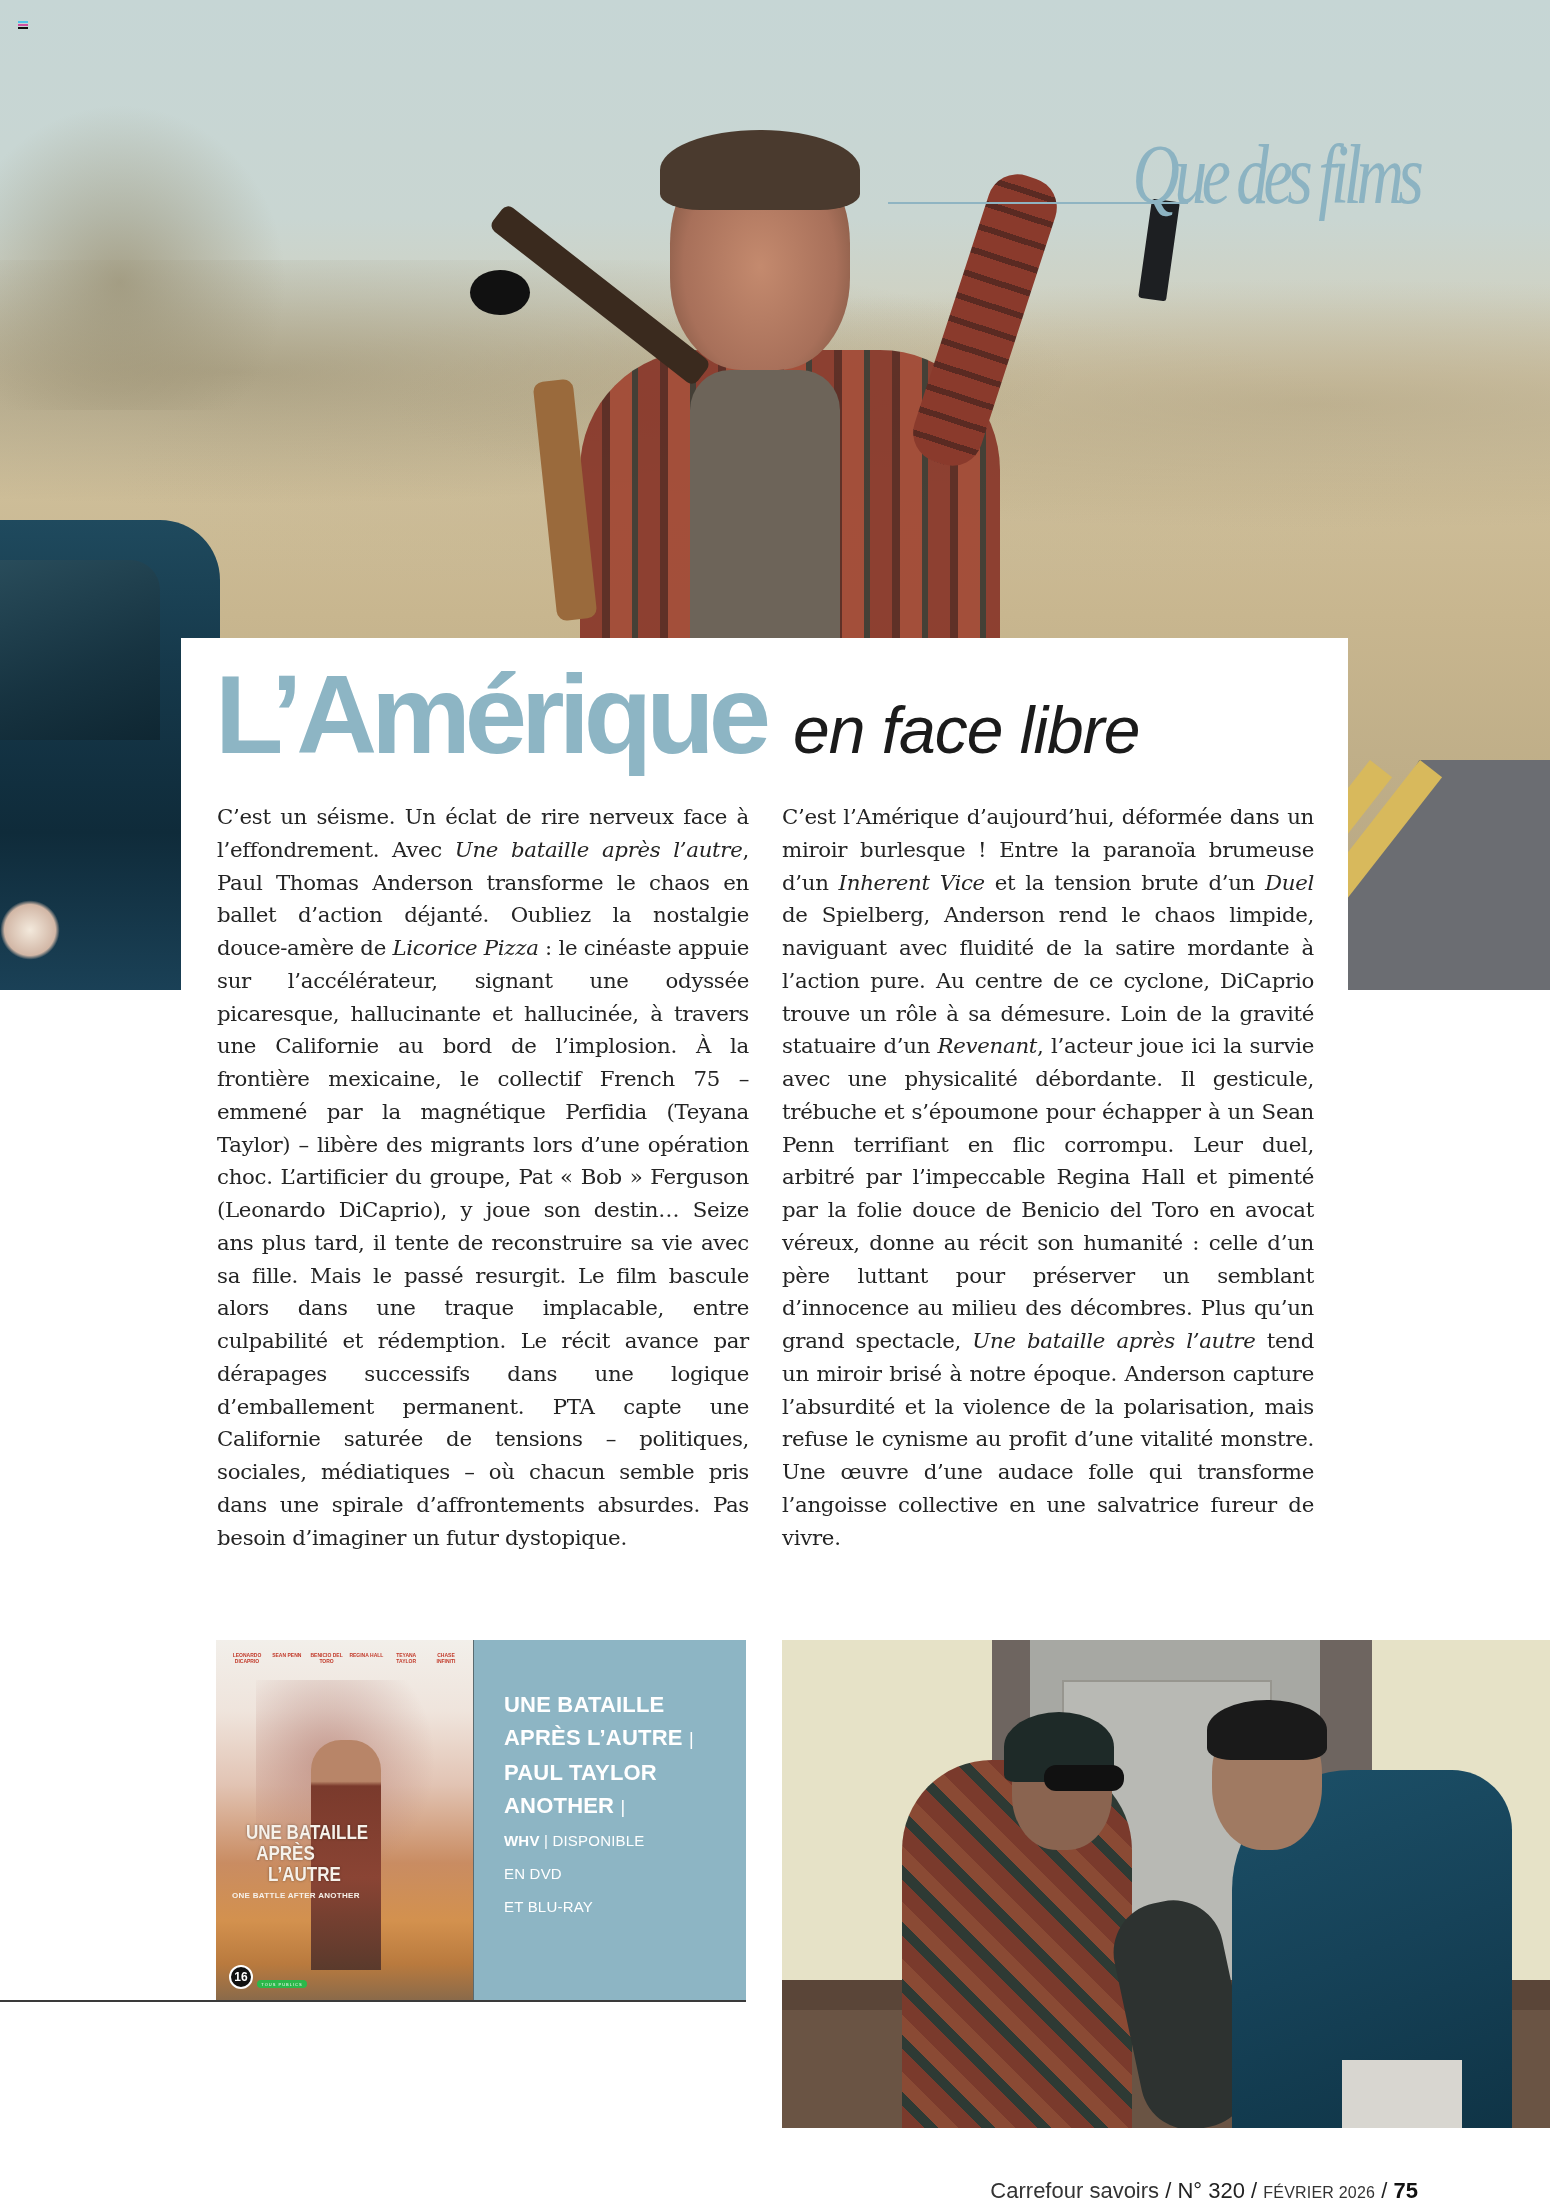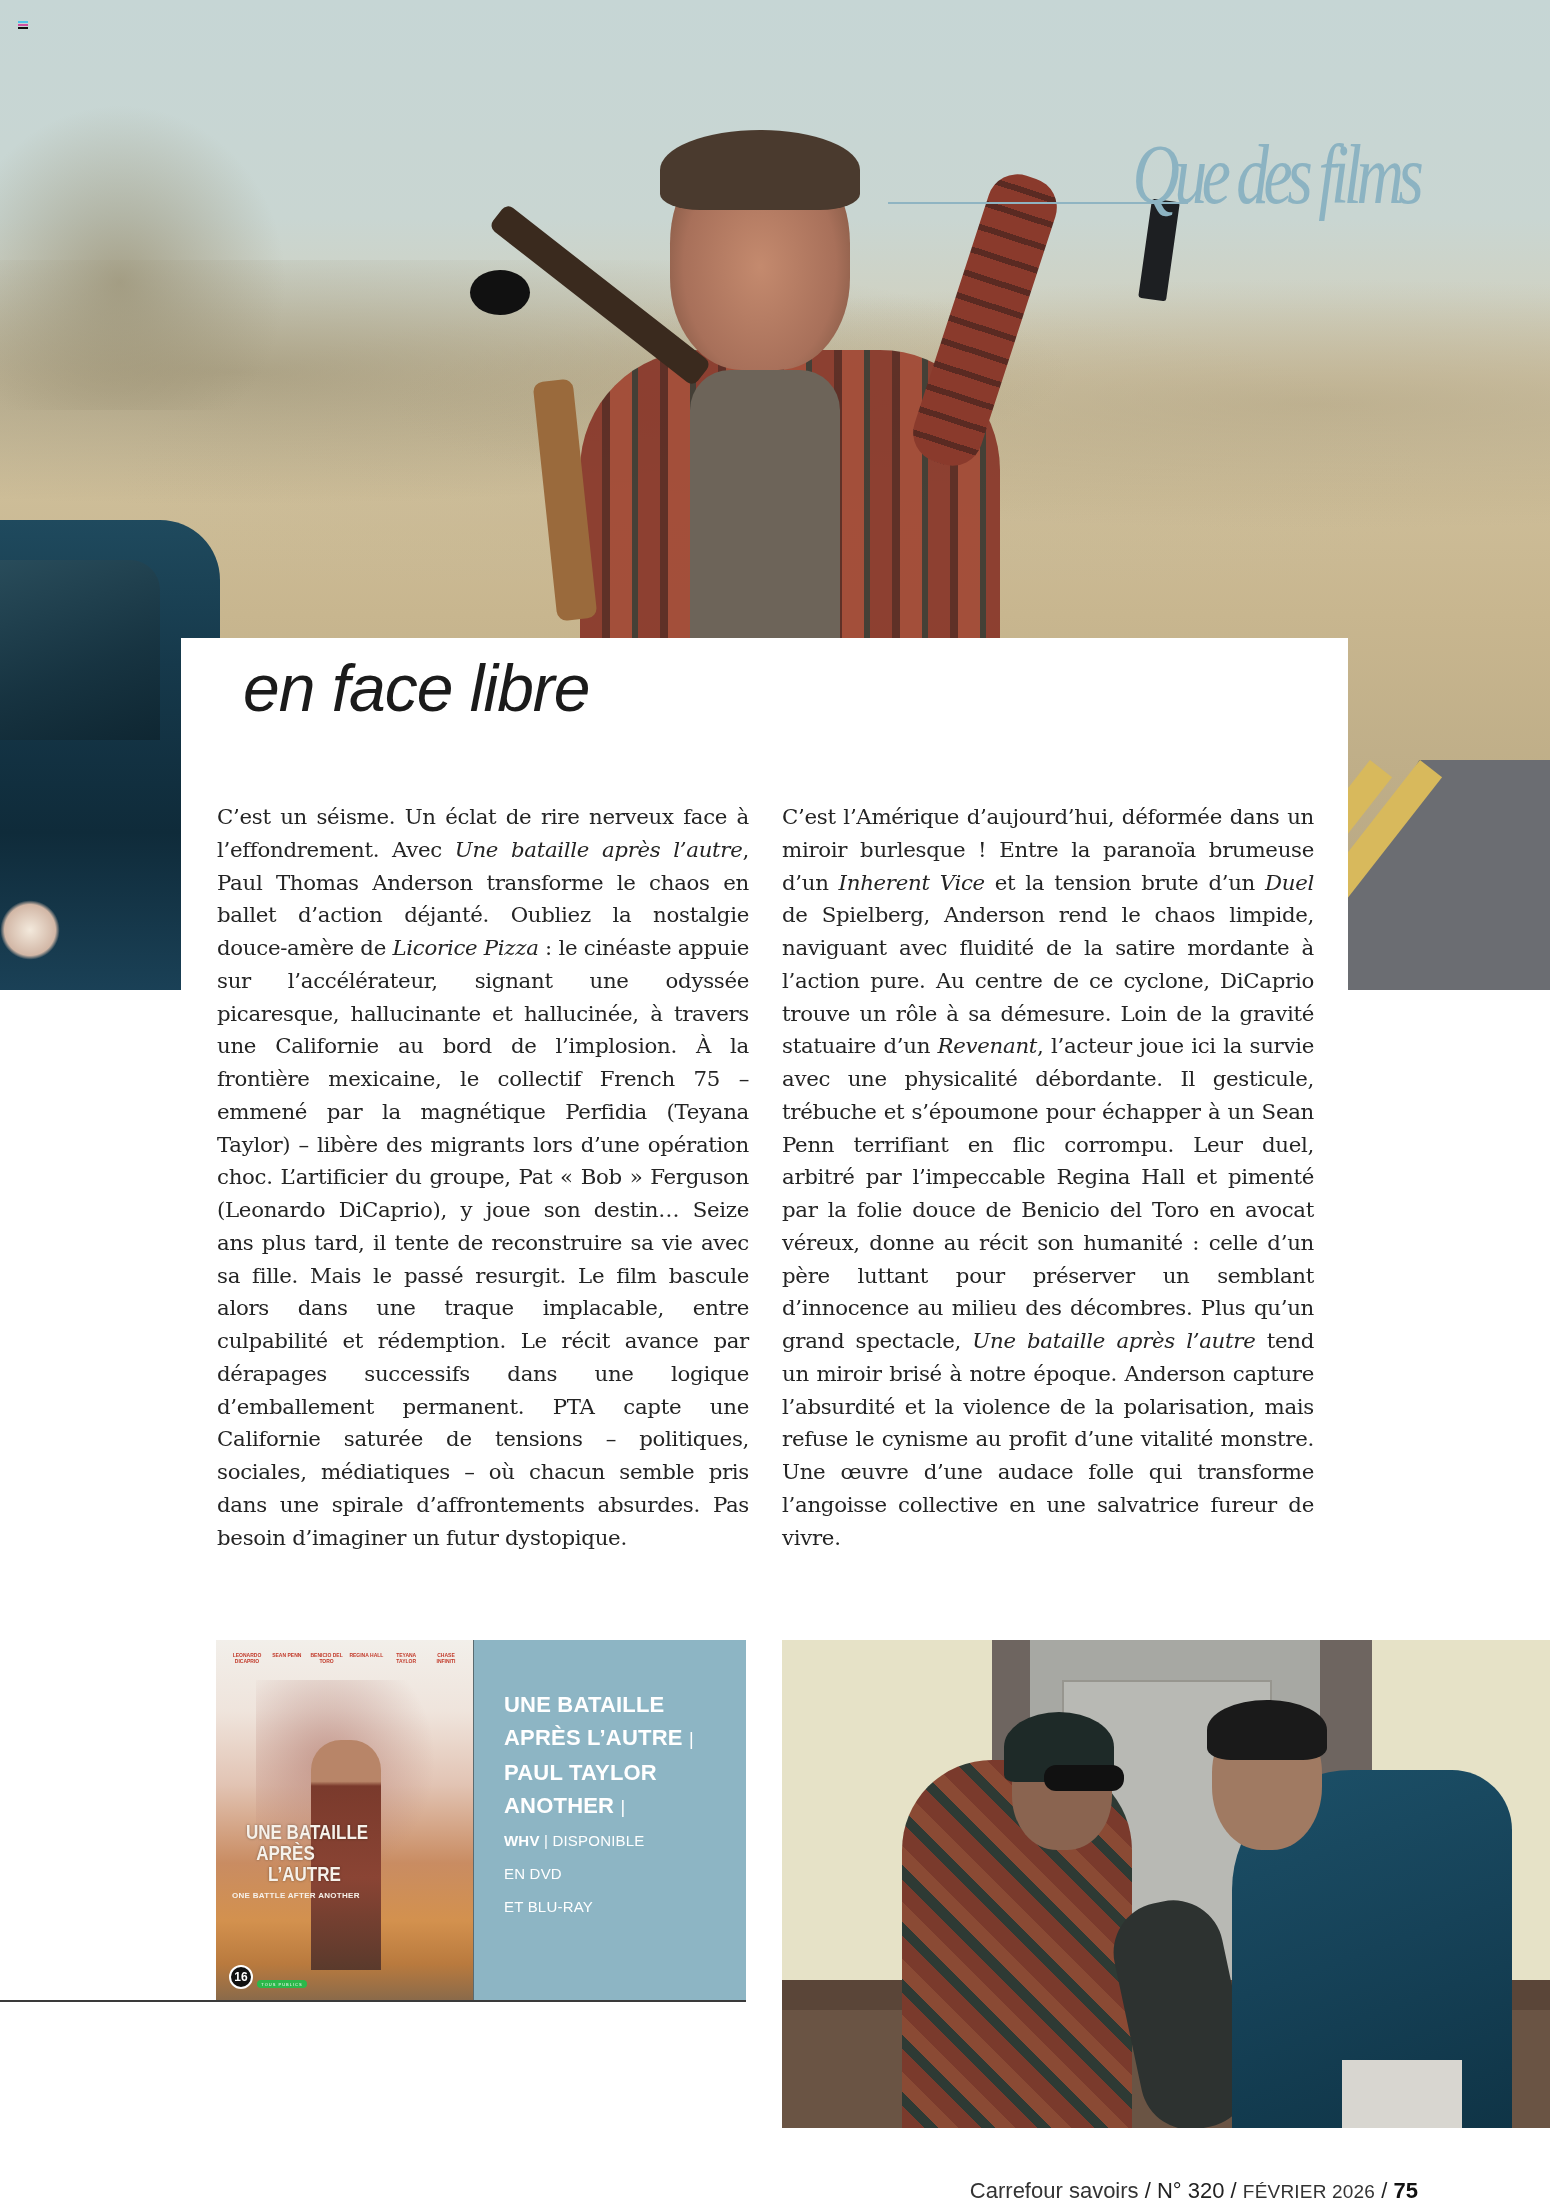--- a/index.html
+++ b/index.html
@@ -245,21 +245,21 @@
     }
     .still .pants { position: absolute; left: 560px; top: 420px; width: 120px; height: 68px; background: #d8d6d0; }
 
     
     .folio {
       position: absolute; right: 132px; top: 2178px; white-space: nowrap;
       font-family: "Liberation Sans", sans-serif; font-size: 22px; color: #333;
     }
     .folio .sep { color: #222; }
     .folio .num { color: #222; }
-    .folio .small { font-size: 19px; letter-spacing: 0.2px; }
+    .folio .small { font-size: 16px; letter-spacing: 0.2px; }
     .folio .page { font-weight: 700; color: #111; }
   </style>
 </head>
 <body>
 
 <div class="hero">
   <div class="hills"></div>
   <div class="bush"></div>
   <div class="road"></div>
   <div class="road-line"></div>
@@ -287,20 +287,21 @@
 </div>
 
 <div class="section-tag">
   <div class="rule"></div>
   <div class="label">Que des films</div>
 </div>
 
 <div class="panel"></div>
 
 <h1 class="headline">
+  <span class="main">L’Amérique</span>
   <span class="sub">en face libre</span>
 </h1>
 
 <div class="column left"><span>C’est un séisme. Un éclat de rire nerveux face à l’effondrement. Avec </span><em>Une bataille après l’autre</em><span>, Paul Thomas Anderson transforme le chaos en ballet d’action déjanté. Oubliez la nostalgie douce-amère de </span><em>Licorice Pizza</em><span> : le cinéaste appuie sur l’accélérateur, signant une odyssée picaresque, hallucinante et hallucinée, à travers une Californie au bord de l’implosion. À la frontière mexicaine, le collectif French 75 – emmené par la magnétique Perfidia (Teyana Taylor) – libère des migrants lors d’une opération choc. L’artificier du groupe, Pat « Bob » Ferguson (Leonardo DiCaprio), y joue son destin… Seize ans plus tard, il tente de reconstruire sa vie avec sa fille. Mais le passé resurgit. Le film bascule alors dans une traque implacable, entre culpabilité et rédemption. Le récit avance par dérapages successifs dans une logique d’emballement permanent. PTA capte une Californie saturée de tensions – politiques, sociales, médiatiques – où chacun semble pris dans une spirale d’affrontements absurdes. Pas besoin d’imaginer un futur dystopique.</span></div>
 <div class="column right"><span>C’est l’Amérique d’aujourd’hui, déformée dans un miroir burlesque ! Entre la paranoïa brumeuse d’un </span><em>Inherent Vice</em><span> et la tension brute d’un </span><em>Duel</em><span> de Spielberg, Anderson rend le chaos limpide, naviguant avec fluidité de la satire mordante à l’action pure. Au centre de ce cyclone, DiCaprio trouve un rôle à sa démesure. Loin de la gravité statuaire d’un </span><em>Revenant</em><span>, l’acteur joue ici la survie avec une physicalité débordante. Il gesticule, trébuche et s’époumone pour échapper à un Sean Penn terrifiant en flic corrompu. Leur duel, arbitré par l’impeccable Regina Hall et pimenté par la folie douce de Benicio del Toro en avocat véreux, donne au récit son humanité : celle d’un père luttant pour préserver un semblant d’innocence au milieu des décombres. Plus qu’un grand spectacle, </span><em>Une bataille après l’autre</em><span> tend un miroir brisé à notre époque. Anderson capture l’absurdité et la violence de la polarisation, mais refuse le cynisme au profit d’une vitalité monstre. Une œuvre d’une audace folle qui transforme l’angoisse collective en une salvatrice fureur de vivre.</span></div>
 
 <div class="dvd-box"></div>
 <div class="dvd-cover">
   <div class="cast">
     <span>LEONARDO DICAPRIO</span>

